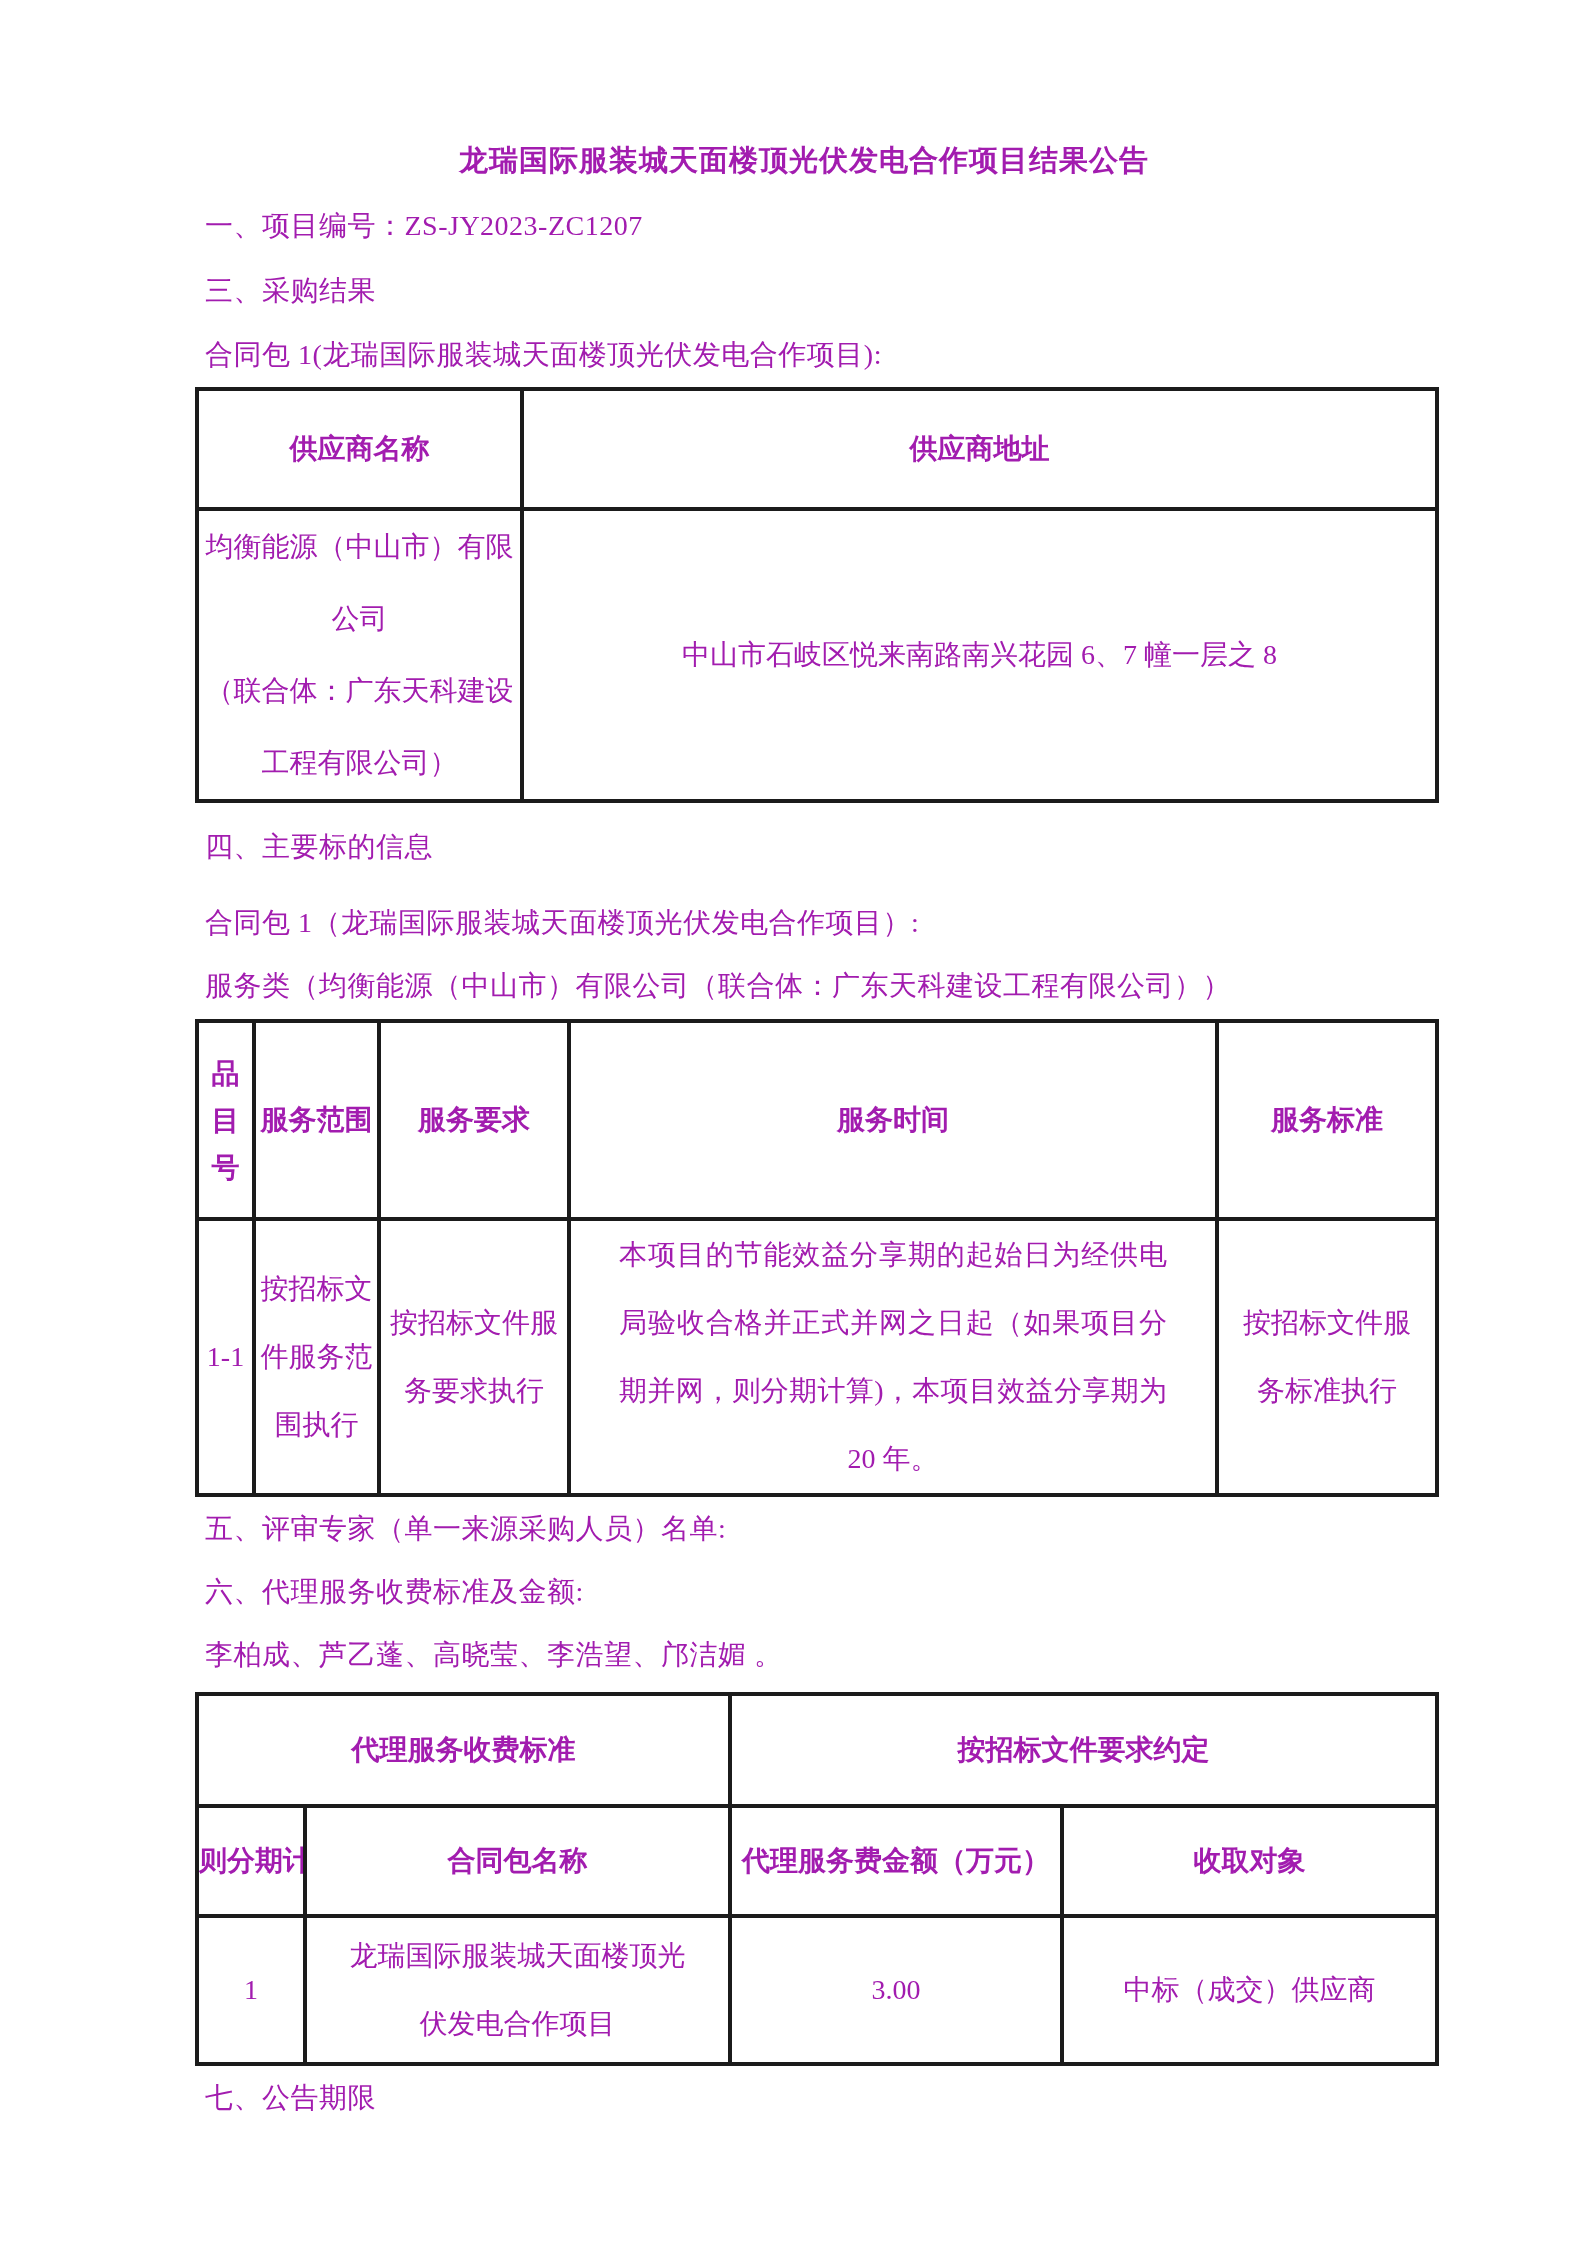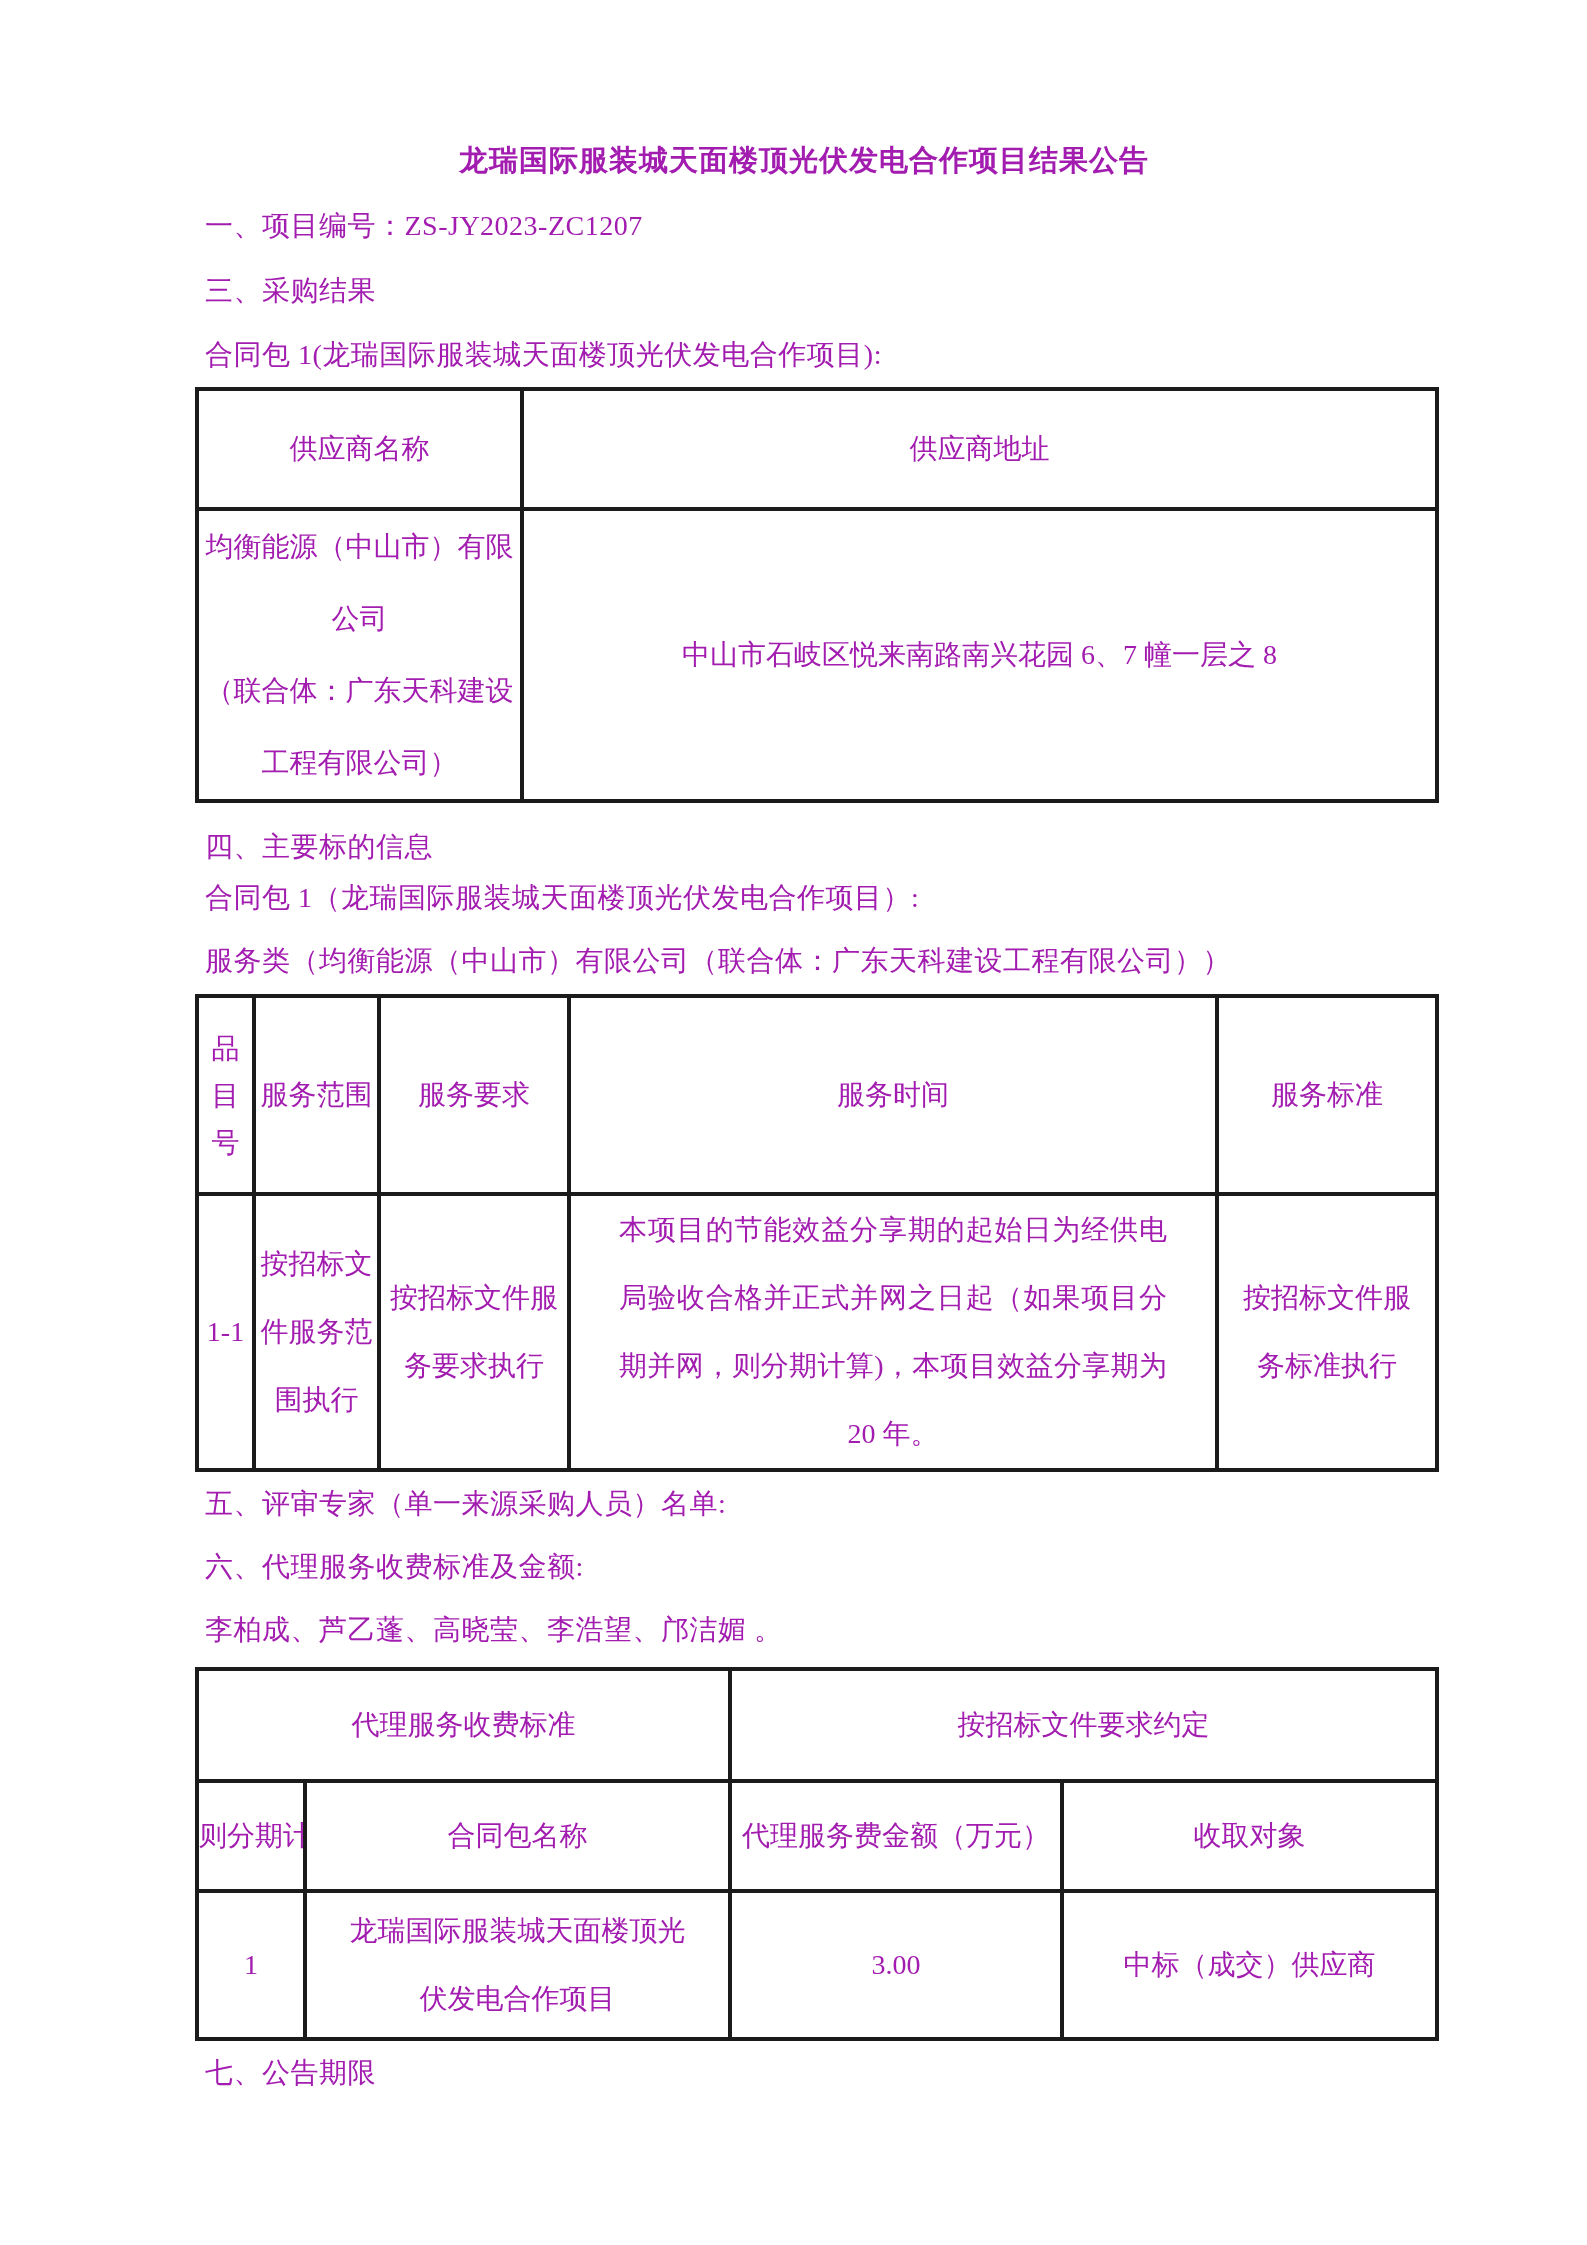--- a/index.html
+++ b/index.html
@@ -29,42 +29,42 @@
   p.line {
     line-height: 40px;
     padding-left: 10px;
     letter-spacing: 0.5px;
   }
   .mt1 { margin-top: 26px; }
   .mt2 { margin-top: 25px; }
   .mt3 { margin-top: 25px; }
   .mt4 { margin-top: 24px; }
   .mt5 { margin-top: 24px; }
-  .mt6 { margin-top: 11px; }
+  .mt6 { margin-top: 36px; }
   .mt7 { margin-top: 23px; }
   .mt8 { margin-top: 12px; }
   .mt9 { margin-top: 23px; }
   .mt10 { margin-top: 23px; }
   .mt11 { margin-top: 12px; }
 
   table {
     border-collapse: collapse;
     table-layout: fixed;
     width: 1240px;
   }
   td, th {
     border: 4px solid #1b1b1b;
     text-align: center;
     vertical-align: middle;
     font-size: 28px;
     font-weight: normal;
     line-height: 68px;
     overflow: hidden;
   }
-  th { font-weight: normal; white-space: nowrap; }
+  th { font-weight: bold; white-space: nowrap; }
 
   .t1 { margin-top: 12px; }
   .t1 .hrow th { height: 120px; }
   .t1 .brow td { height: 150px; }
   .t1 .name-cell div { line-height: 72px; }
 
   .t2 { margin-top: 13px; }
   .t2 .hrow th { height: 198px; }
   .t2 .brow td { height: 260px; }
   .t2 th.item-h { white-space: normal; padding: 0 2px; line-height: 47px; }

